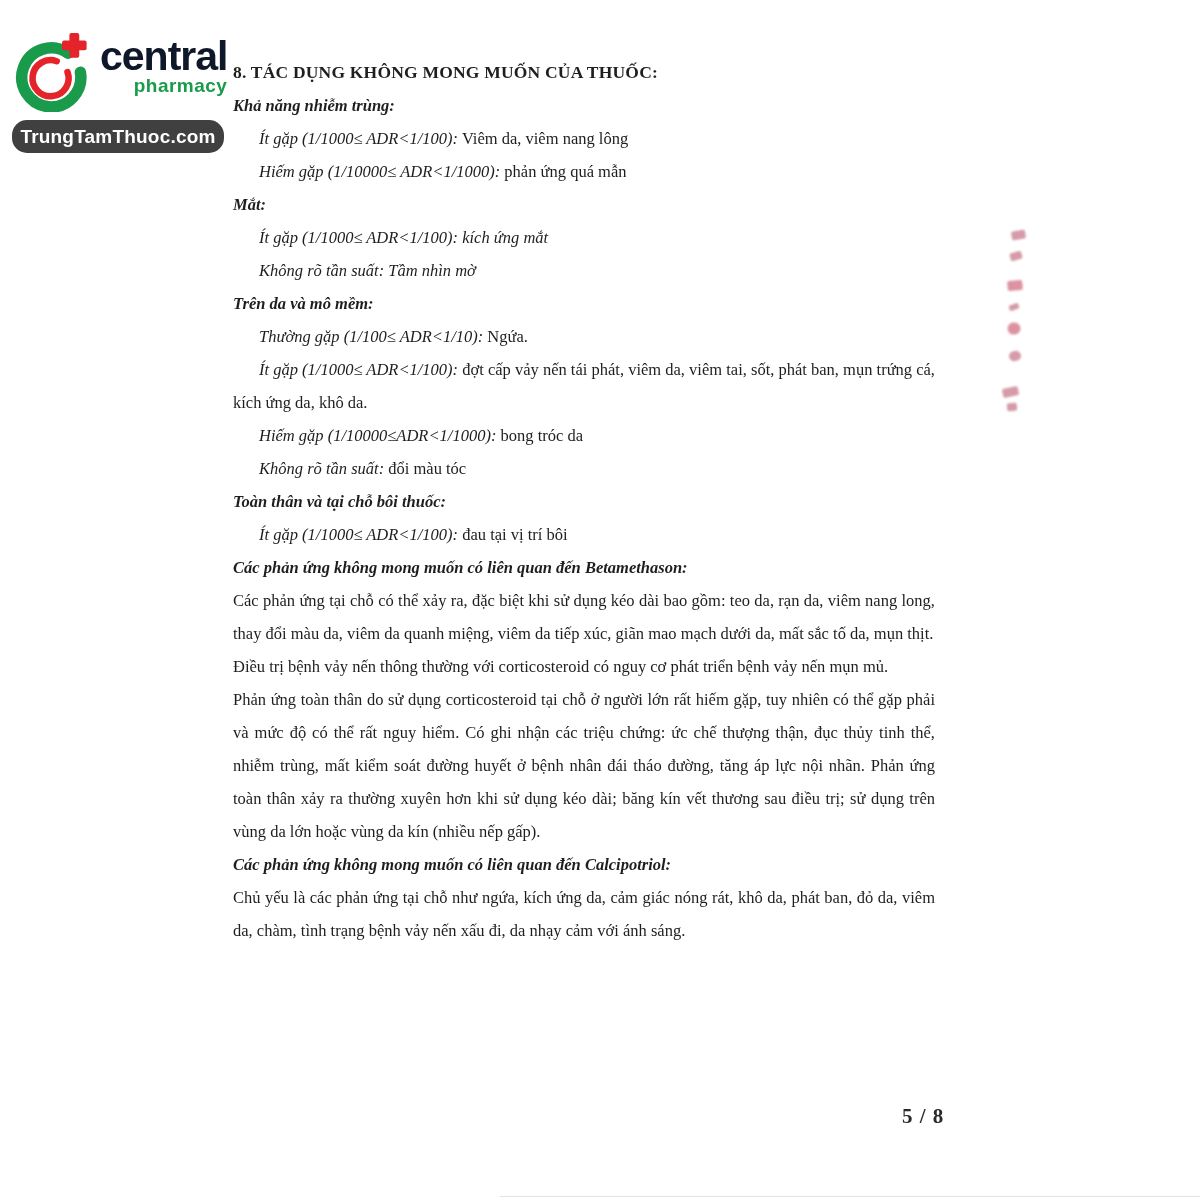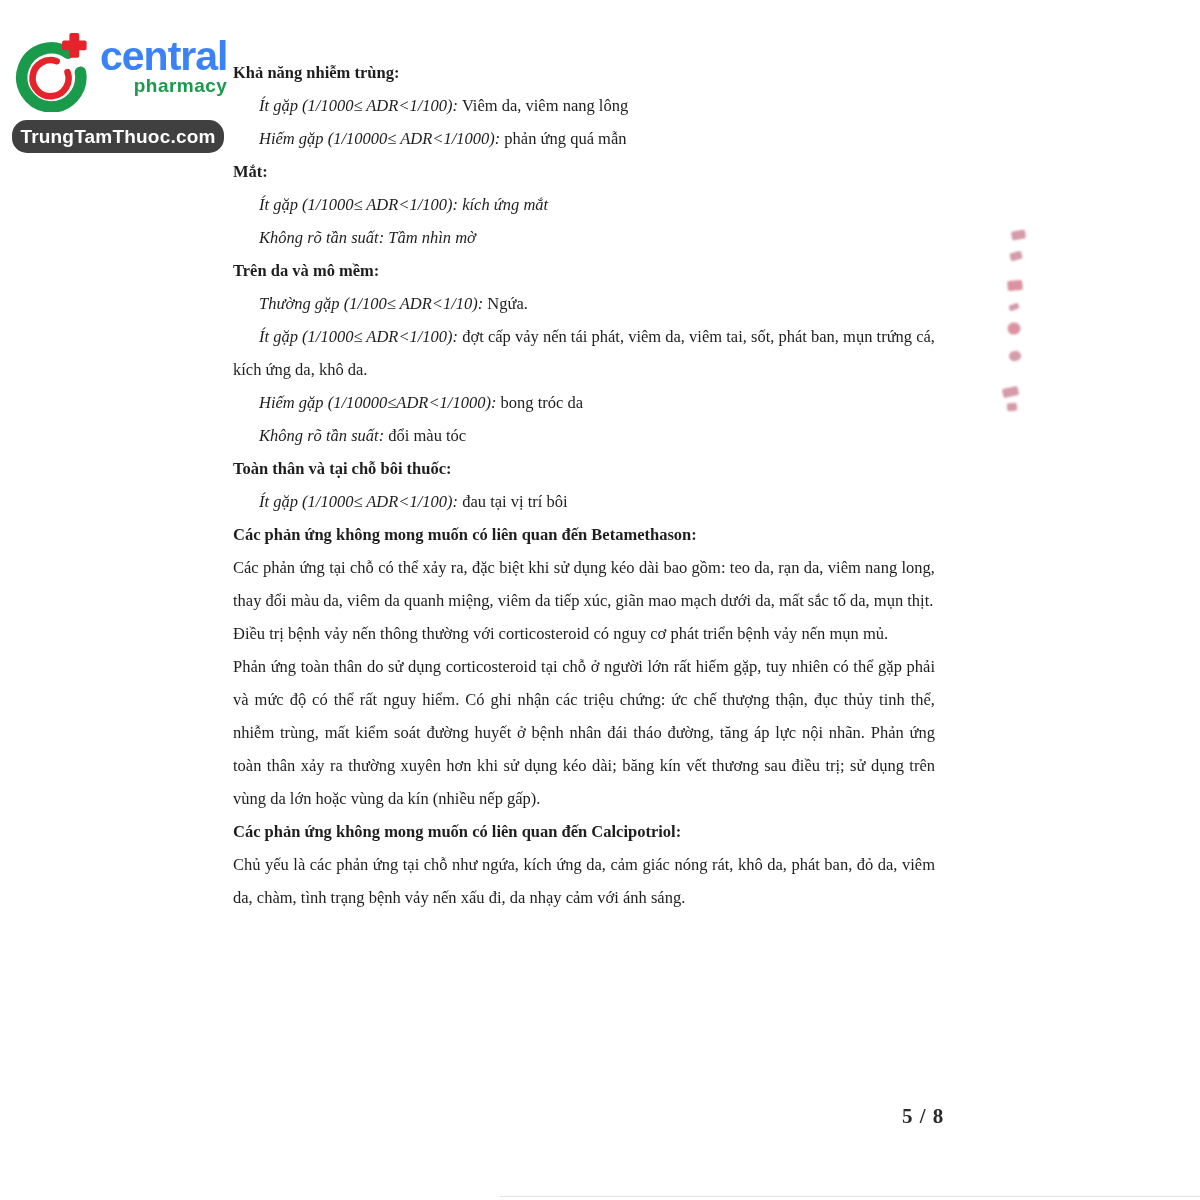--- a/index.html
+++ b/index.html
@@ -12,21 +12,21 @@
   }
 
   
   .logo-wrap {
     position: absolute; left: 12px; top: 28px; width: 225px;
   }
   .logo-top { display: flex; align-items: flex-start; }
   .logo-icon { width: 82px; height: 84px; flex: 0 0 auto; }
   .logo-words { margin-left: 6px; margin-top: 8px; font-family: "Liberation Sans", sans-serif; }
   .logo-brand {
-    color: #3b82f6; font-size: 41px; font-weight: bold;
+    color: #0f172a; font-size: 41px; font-weight: bold;
     letter-spacing: -1px; line-height: 40px;
   }
   .logo-sub {
     color: #1a9a4b; font-size: 19px; font-weight: bold;
     letter-spacing: 0.5px; margin-left: 26px; line-height: 20px; text-align: right;
   }
   .logo-banner {
     margin-top: 8px; background: #404040; border-radius: 15px;
     height: 33px; width: 212px;
     display: flex; align-items: center; justify-content: center;
@@ -39,21 +39,21 @@
   
   .doc {
     position: absolute; left: 233px; top: 56px; width: 702px;
     color: #1e1e1e;
     font-size: 16.5px; line-height: 33px;
   }
   .blk { margin: 0; }
   .blk.heading {
     font-weight: bold; font-size: 17.5px; letter-spacing: 0.2px;
   }
-  .blk.section { font-weight: bold; }
+  .blk.section { font-weight: bold; font-style: italic; }
   .blk.freq { text-indent: 26px; text-align: justify; }
   .blk.freq em { font-style: italic; }
   .blk.freq span { font-style: normal; }
   .blk.body { text-align: justify; }
 
   
   .page-num {
     position: absolute; left: 902px; top: 1104px;
     font-weight: bold; font-size: 21px; color: #2a2a2a;
     letter-spacing: 1px;
@@ -101,20 +101,21 @@
       <div class="logo-brand">central</div>
       <div class="logo-sub">pharmacy</div>
     </div>
   </div>
   <div class="logo-banner">
     <span>TrungTamThuoc.com</span>
   </div>
 </div>
 
 <div class="doc">
+    <div class="blk heading">8. TÁC DỤNG KHÔNG MONG MUỐN CỦA THUỐC:</div>
     <div class="blk section">Khả năng nhiễm trùng:</div>
     <div class="blk freq"><em>Ít gặp (1/1000≤ ADR&lt;1/100):</em><span> Viêm da, viêm nang lông</span></div>
     <div class="blk freq"><em>Hiếm gặp (1/10000≤ ADR&lt;1/1000):</em><span> phản ứng quá mẫn</span></div>
     <div class="blk section">Mắt:</div>
     <div class="blk freq"><em>Ít gặp (1/1000≤ ADR&lt;1/100): kích ứng mắt</em></div>
     <div class="blk freq"><em>Không rõ tần suất: Tầm nhìn mờ</em></div>
     <div class="blk section">Trên da và mô mềm:</div>
     <div class="blk freq"><em>Thường gặp (1/100≤ ADR&lt;1/10):</em><span> Ngứa.</span></div>
     <div class="blk freq"><em>Ít gặp (1/1000≤ ADR&lt;1/100):</em><span> đợt cấp vảy nến tái phát, viêm da, viêm tai, sốt, phát ban, mụn trứng cá, kích ứng da, khô da.</span></div>
     <div class="blk freq"><em>Hiếm gặp (1/10000≤ADR&lt;1/1000):</em><span> bong tróc da</span></div>

